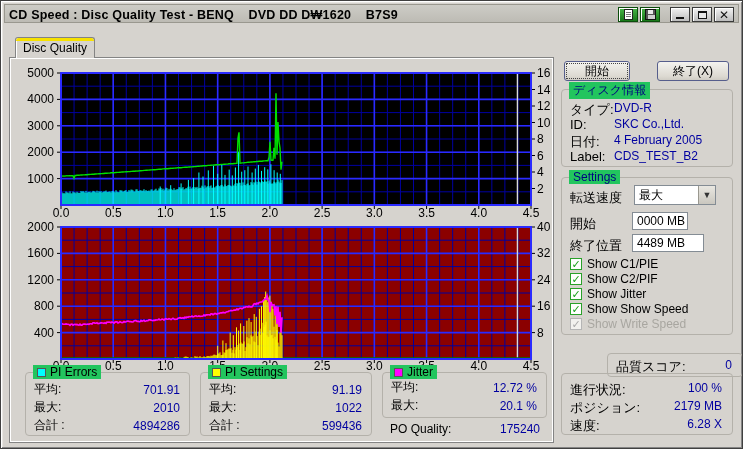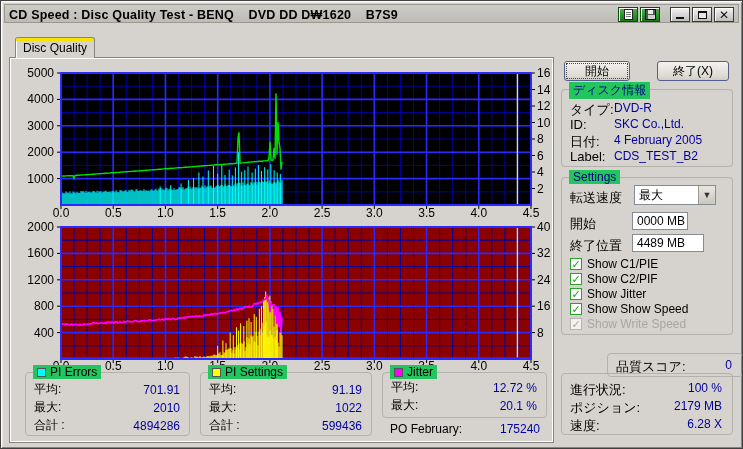--- a/index.html
+++ b/index.html
@@ -359,21 +359,21 @@
       <div class="grow" style="top:7px">
           <span class="glabel">平均:</span>
           <span class="gvalue">12.72 %</span>
         </div>
       <div class="grow" style="top:25px">
           <span class="glabel">最大:</span>
           <span class="gvalue">20.1 %</span>
         </div>
     </div>
     <div class="grow" style="left:380px;top:363px;width:150px;">
-      <span class="glabel">PO February:</span>
+      <span class="glabel">PO Quality:</span>
       <span class="gvalue">175240</span>
     </div>
   </div>
 
   <div class="btn" style="left:563px;top:60px;width:66px;">
     <span class="inner-focus"></span>
     <span>開始</span>
   </div>
   <div class="btn" style="left:656px;top:60px;width:72px;">
     <span>終了(X)</span>

